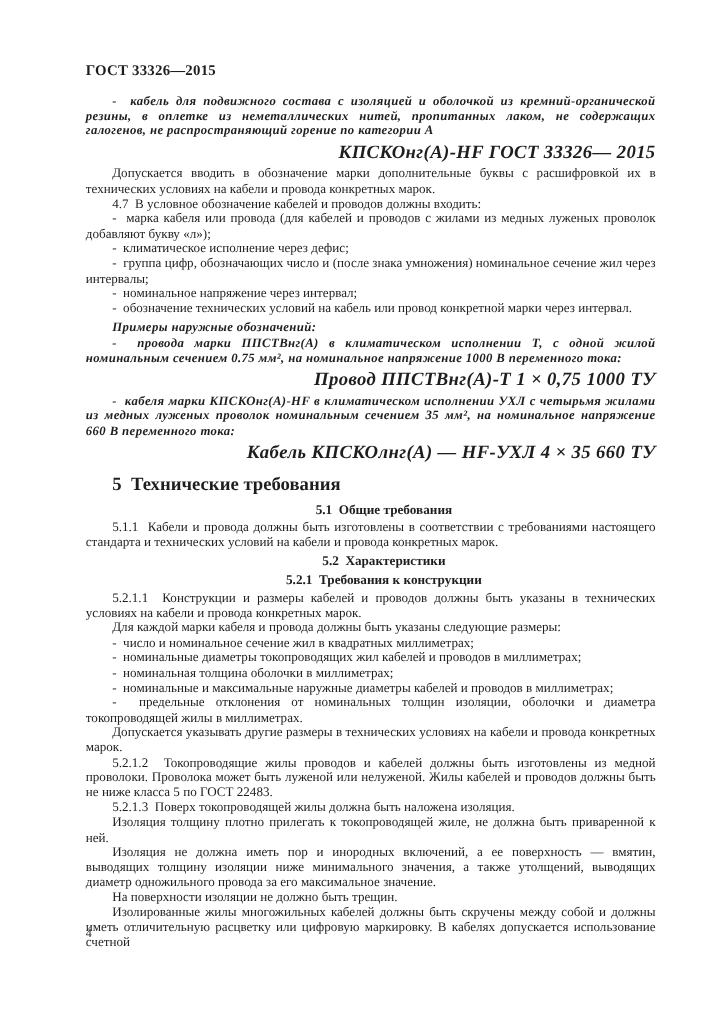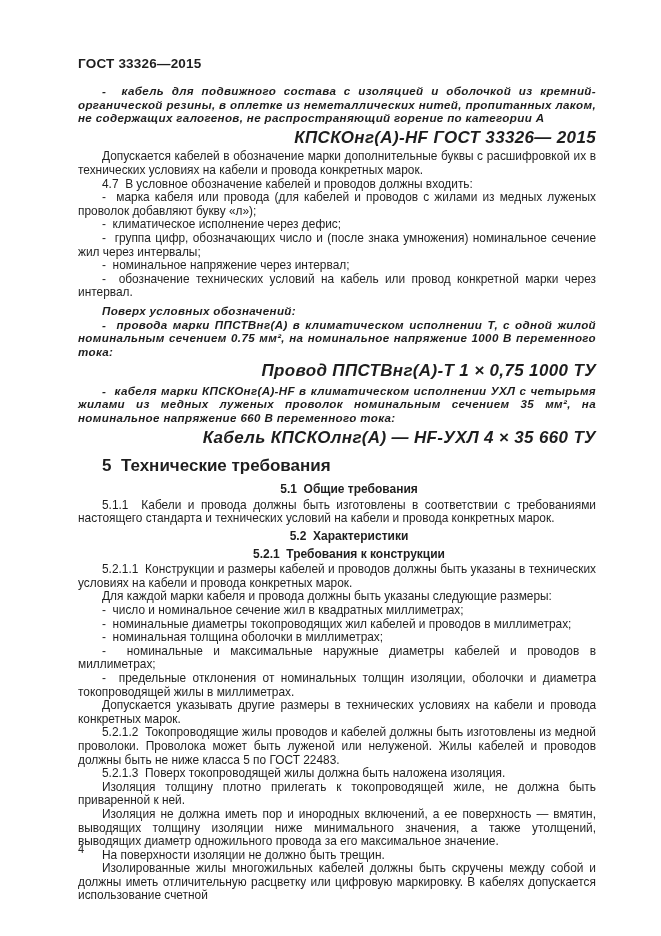--- a/index.html
+++ b/index.html
@@ -5,21 +5,21 @@
   html, body {
     margin: 0;
     padding: 0;
     background: #ffffff;
   }
   .page {
     position: relative;
     width: 661px;
     height: 936px;
     background: #ffffff;
-    font-family: Liberation Sans, sans-serif;
+    font-family: Liberation Serif, serif;
     color: #1e1e1e;
     overflow: hidden;
   }
   .content {
     position: absolute;
     left: 78px;
     top: 56px;
     width: 518px;
   }
   .doc-header {
@@ -78,28 +78,28 @@
 </head>
 <body>
 
 <div class="page">
   <div class="content">
 
     <div class="doc-header">ГОСТ 33326—2015</div>
 
     <p class="para bi">-&nbsp; кабель для подвижного состава с изоляцией и оболочкой из кремний-органической резины, в оплетке из неметаллических нитей, пропитанных лаком, не содержащих галогенов, не распространяющий горение по категории А</p>
     <p class="center">КПСКОнг(А)-HF ГОСТ 33326— 2015</p>
-    <p class="para">Допускается кабелей в обозначение марки дополнительные буквы с расшифровкой их в технических условиях на кабели и провода конкретных марок.</p>
+    <p class="para">Допускается вводить в обозначение марки дополнительные буквы с расшифровкой их в технических условиях на кабели и провода конкретных марок.</p>
     <p class="para">4.7&nbsp; В условное обозначение кабелей и проводов должны входить:</p>
     <p class="para">-&nbsp; марка кабеля или провода (для кабелей и проводов с жилами из медных луженых проволок добавляют букву «л»);</p>
     <p class="para">-&nbsp; климатическое исполнение через дефис;</p>
     <p class="para">-&nbsp; группа цифр, обозначающих число и (после знака умножения) номинальное сечение жил через интервалы;</p>
     <p class="para">-&nbsp; номинальное напряжение через интервал;</p>
     <p class="para">-&nbsp; обозначение технических условий на кабель или провод конкретной марки через интервал.</p>
-    <p class="para bi examples-head">Поверх условных обозначений:</p>
+    <p class="para bi examples-head">Примеры наружные обозначений:</p>
     <p class="para bi">-&nbsp; провода марки ППСТВнг(А) в климатическом исполнении Т, с одной жилой номинальным сечением 0.75 мм², на номинальное напряжение 1000 В переменного тока:</p>
     <p class="center">Провод ППСТВнг(А)-Т 1 × 0,75 1000 ТУ</p>
     <p class="para bi">-&nbsp; кабеля марки КПСКОнг(А)-HF в климатическом исполнении УХЛ с четырьмя жилами из медных луженых проволок номинальным сечением 35 мм², на номинальное напряжение 660 В переменного тока:</p>
     <p class="center">Кабель КПСКОлнг(А) — HF-УХЛ 4 × 35 660 ТУ</p>
 
     <div class="h1">5&nbsp; Технические требования</div>
     <div class="h2">5.1&nbsp; Общие требования</div>
     <p class="para">5.1.1&nbsp; Кабели и провода должны быть изготовлены в соответствии с требованиями настоящего стандарта и технических условий на кабели и провода конкретных марок.</p>
     <div class="h2">5.2&nbsp; Характеристики</div>
     <div class="h2">5.2.1&nbsp; Требования к конструкции</div>

